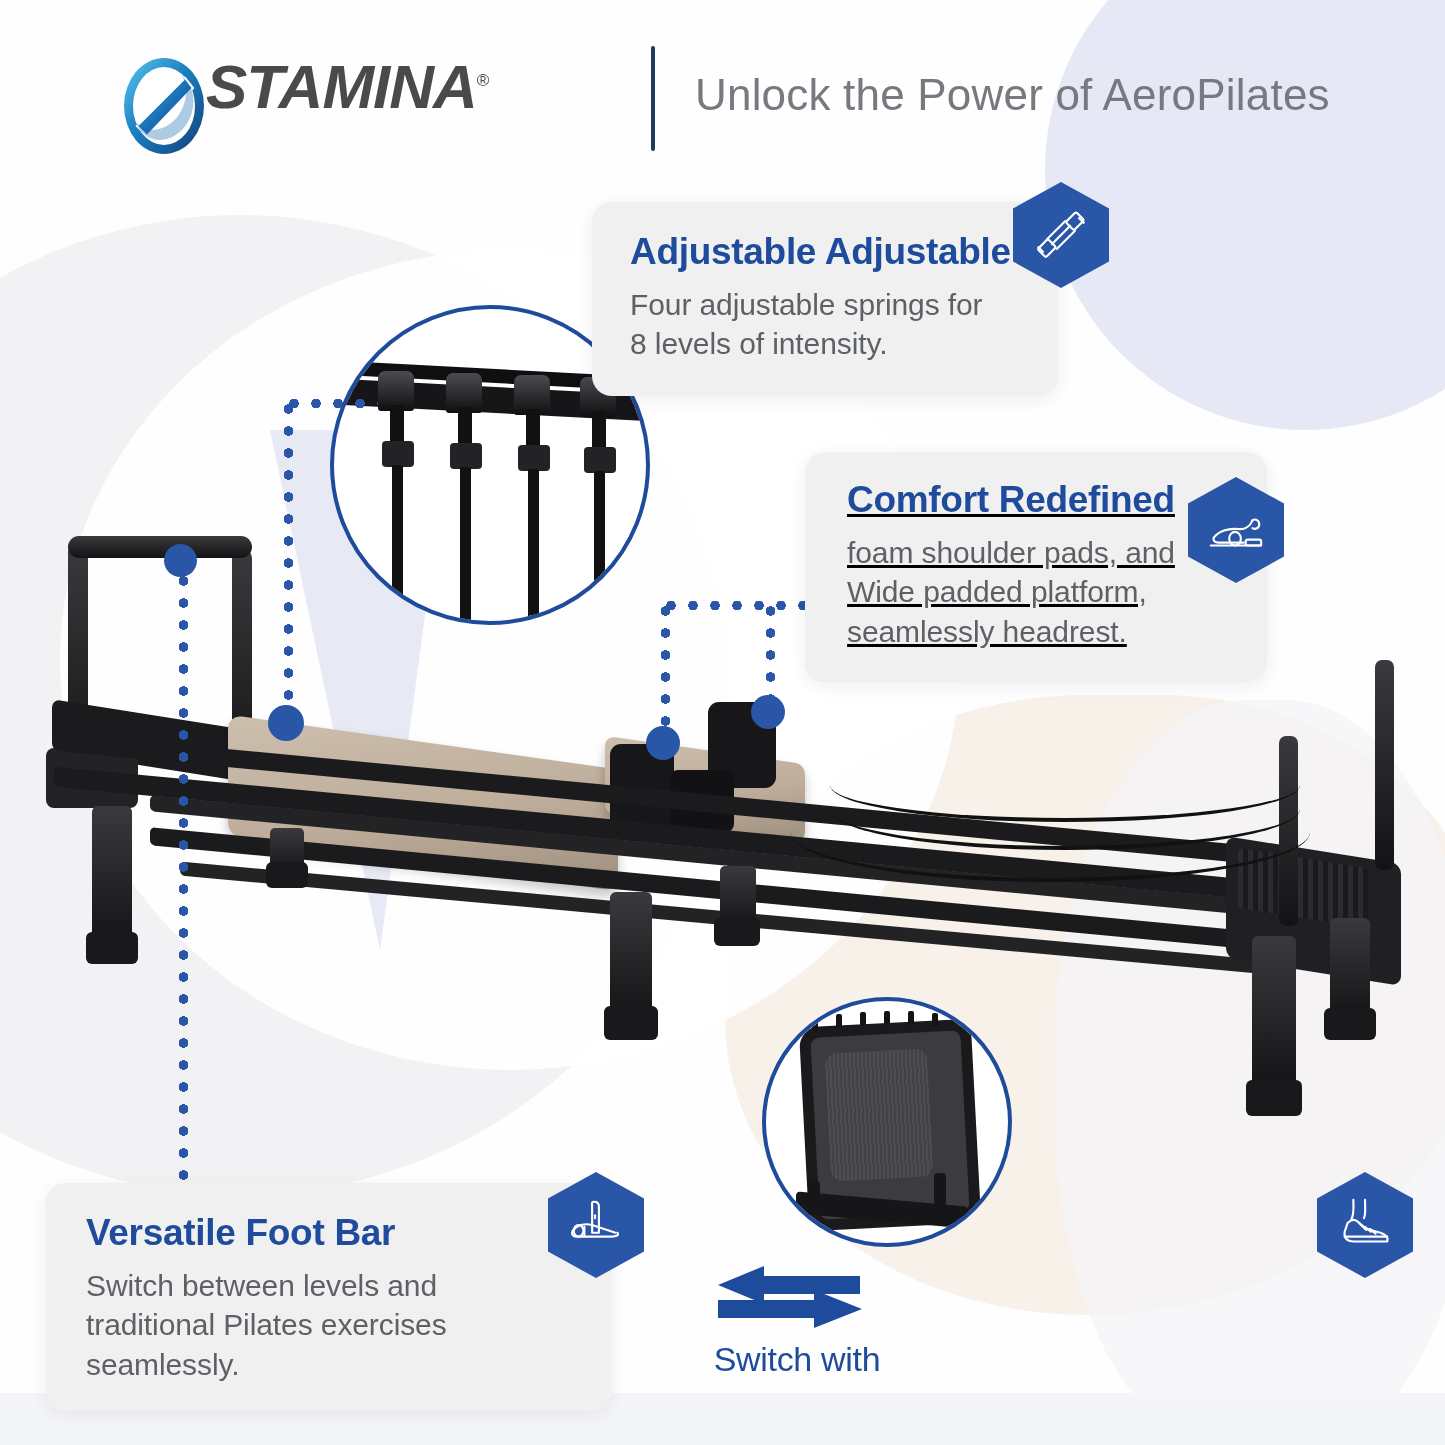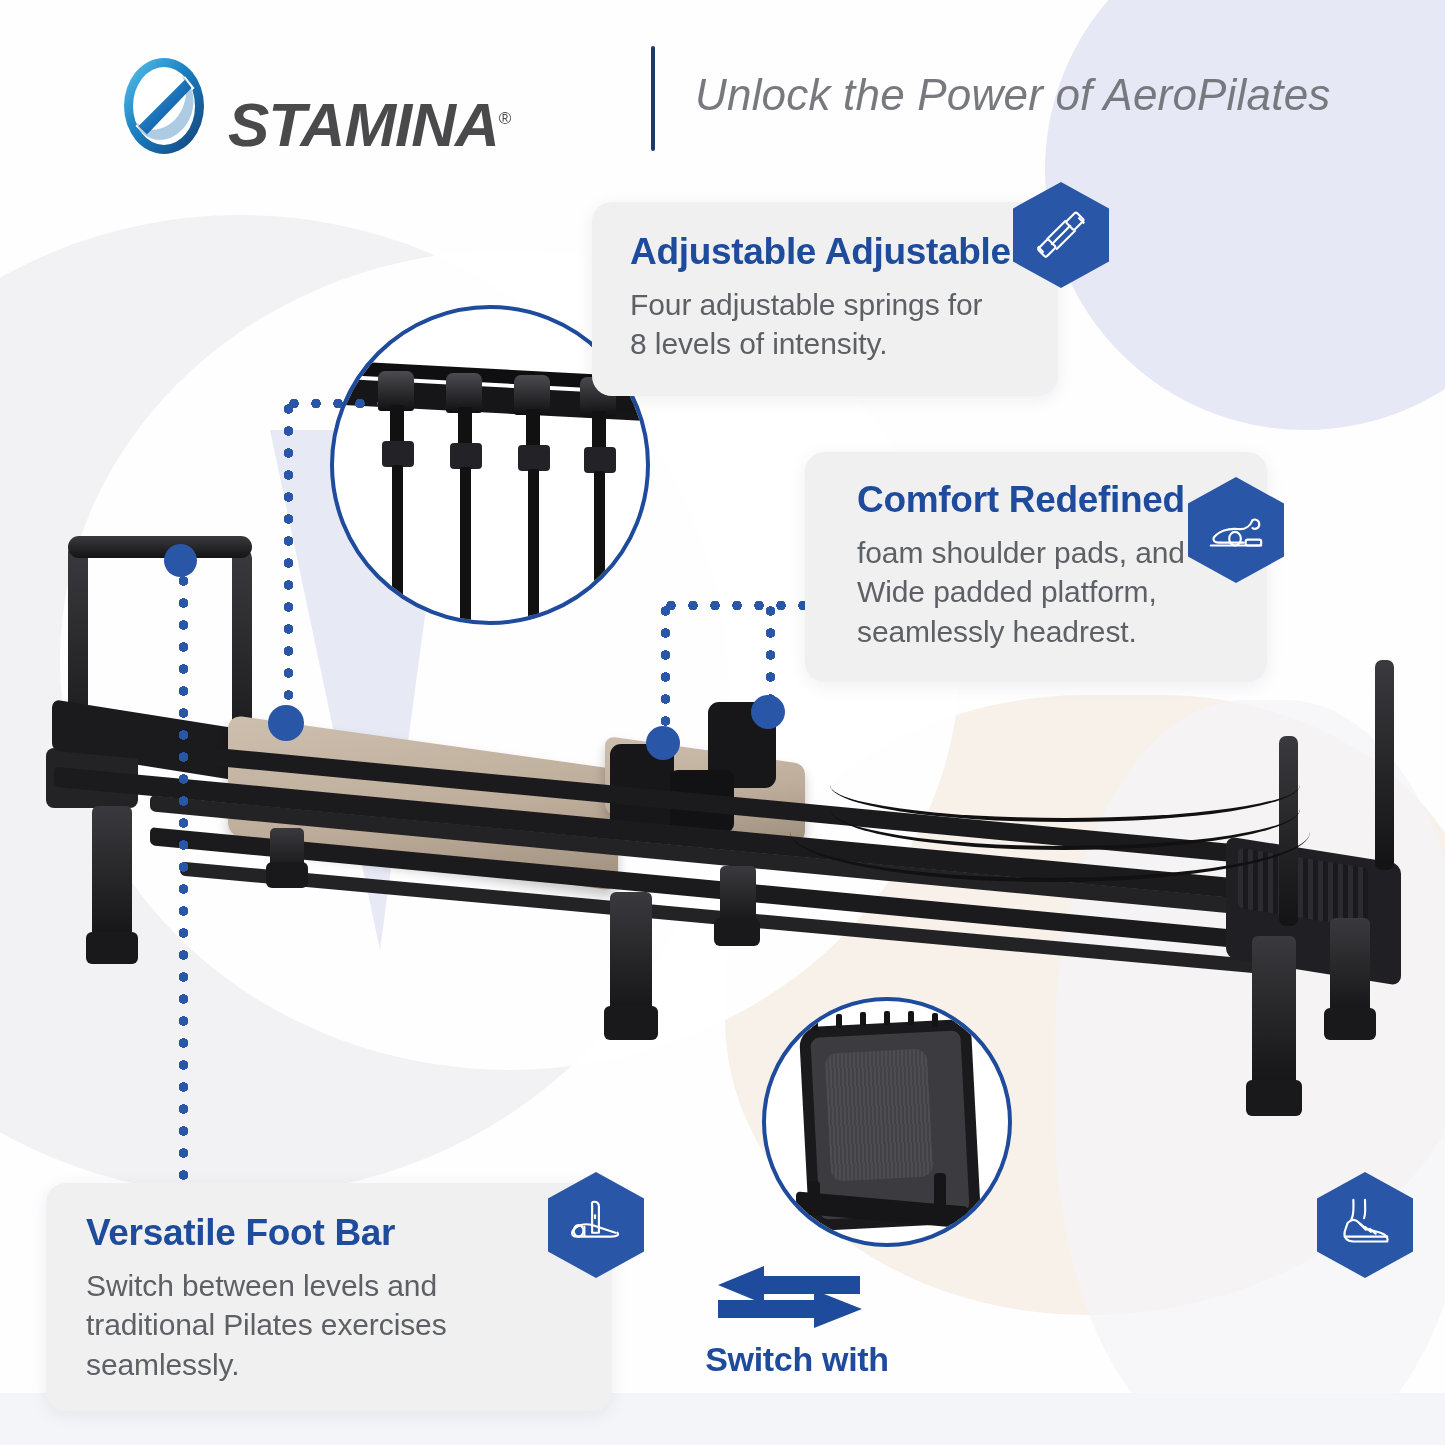--- a/index.html
+++ b/index.html
@@ -36,28 +36,28 @@
     background:#ffffff;opacity:.92;
   }
   .bg-cone{
     position:absolute;left:270px;top:430px;width:0;height:0;
     border-left:70px solid transparent;border-right:110px solid transparent;
     border-bottom:520px solid #dfe3f0;opacity:.75;transform:rotate(180deg);
   }
 
   
   .header{position:absolute;left:0;top:0;width:1445px;height:182px;}
-  .logo-wrap{position:absolute;left:122px;top:56px;display:flex;align-items:flex-end;gap:22px;}
+  .logo-wrap{position:absolute;left:122px;top:56px;display:flex;align-items:flex-start;}
   .logo-mark{width:84px;height:100px;flex:none;}
   .logo-word{font-size:62px;font-weight:bold;font-style:italic;letter-spacing:-1px;color:#4a4a4c;line-height:1;position:relative;}
   .logo-word .reg{font-size:17px;vertical-align:super;font-style:normal;font-weight:normal;}
   .head-divider{position:absolute;left:651px;top:46px;width:4px;height:105px;background:#1f3864;border-radius:2px;}
   .tagline{
     position:absolute;left:695px;top:70px;
-    font-size:44px;font-style:italic;color:#77797e;letter-spacing:.2px;white-space:nowrap;
+    font-size:44px;color:#77797e;letter-spacing:.2px;white-space:nowrap;
   }
 
   
   .reformer{position:absolute;left:30px;top:520px;width:1400px;height:660px;}
   .bar{position:absolute;background:#1b1b1d;border-radius:5px;}
   .bar2{position:absolute;background:#232326;border-radius:5px;}
   .tube{position:absolute;background:linear-gradient(180deg,#3a3a3e,#131315);border-radius:7px;}
   .foot{position:absolute;background:#19191b;border-radius:6px;}
   .pad{
     position:absolute;background:linear-gradient(165deg,#cdbfae 0%,#bead9b 55%,#9e8e7d 100%);
@@ -93,21 +93,21 @@
     color:#1e4b9b;font-size:37px;font-weight:bold;letter-spacing:-.3px;line-height:1.1;
   }
   .card-body{
     color:#5d6166;font-size:30px;line-height:1.32;letter-spacing:-.1px;
   }
   .card-inner{position:absolute;}
 
   #card-resistance{left:592px;top:202px;width:466px;height:194px;}
   #card-resistance .card-inner{left:38px;top:30px;width:400px;}
   #card-comfort{left:805px;top:452px;width:462px;height:230px;}
-  #card-comfort .card-inner{left:52px;top:28px;width:390px;}
+  #card-comfort .card-inner{left:42px;top:28px;width:390px;text-decoration:underline;}
   #card-footbar{left:46px;top:1183px;width:566px;height:228px;}
   #card-footbar .card-inner{left:40px;top:30px;width:500px;}
   #card-rebounder{left:925px;top:1183px;width:460px;height:228px;}
   #card-rebounder .card-inner{left:38px;top:30px;width:400px;}
   .card-title{margin:0 0 12px 0;}
 
   
   .hex{
     position:absolute;width:96px;height:106px;background:#2a56a8;
     clip-path:polygon(50% 0%,100% 25%,100% 75%,50% 100%,0% 75%,0% 25%);
@@ -118,21 +118,21 @@
   
   .dots{position:absolute;}
   .dots-v{width:11px;background-image:radial-gradient(circle,#2a56a8 38%,transparent 40%);background-size:11px 22px;background-repeat:repeat-y;}
   .dots-h{height:11px;background-image:radial-gradient(circle,#2a56a8 38%,transparent 40%);background-size:22px 11px;background-repeat:repeat-x;}
   .dot-big{position:absolute;border-radius:50%;background:#2a56a8;}
 
   
   .switch-wrap{position:absolute;left:682px;top:1262px;width:230px;height:128px;}
   .switch-label{
     position:absolute;left:0;top:78px;width:230px;text-align:center;
-    color:#1e4b9b;font-size:34px;font-weight:700;letter-spacing:-.3px;
+    color:#1e4b9b;font-size:34px;font-weight:400;letter-spacing:-.3px;
   }
   .switch-arrows{position:absolute;left:28px;top:0;width:172px;height:70px;}
 </style>
 </head>
 <body>
 
 <div id="stage">
 
   <div class="bg-circle-topright"></div>
   <div class="bg-circle-left"></div>

